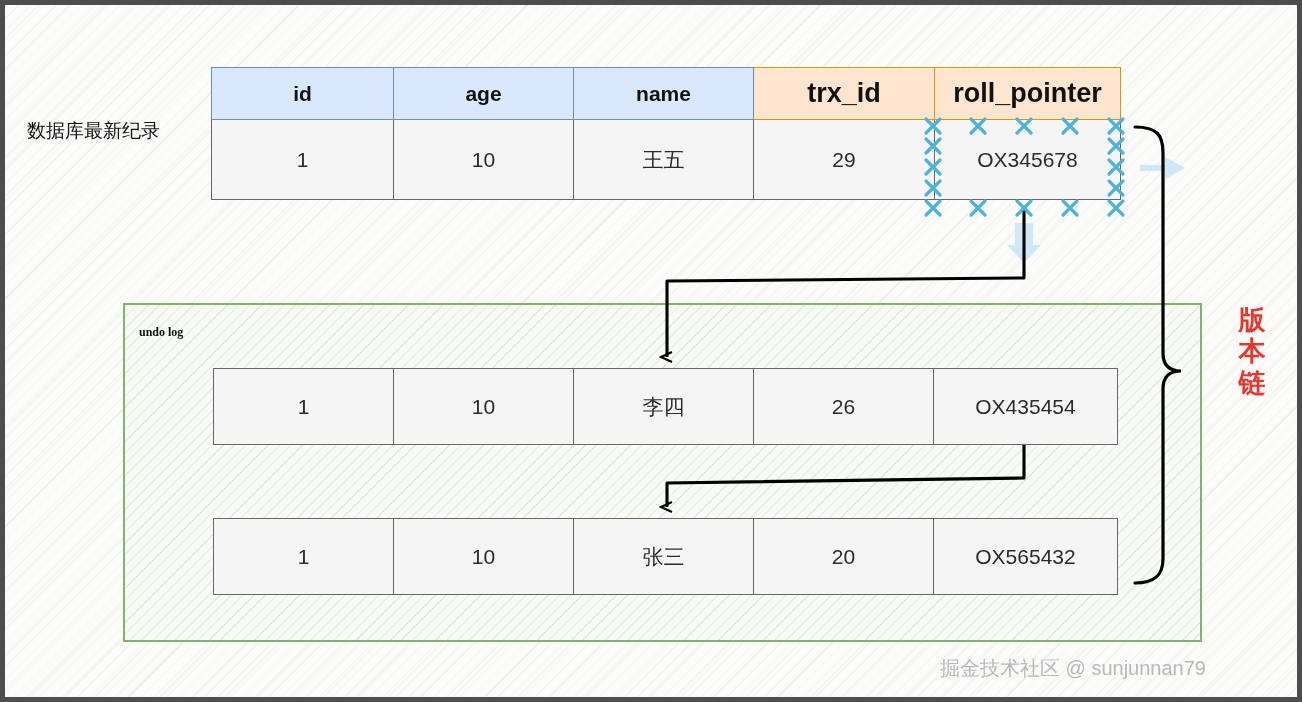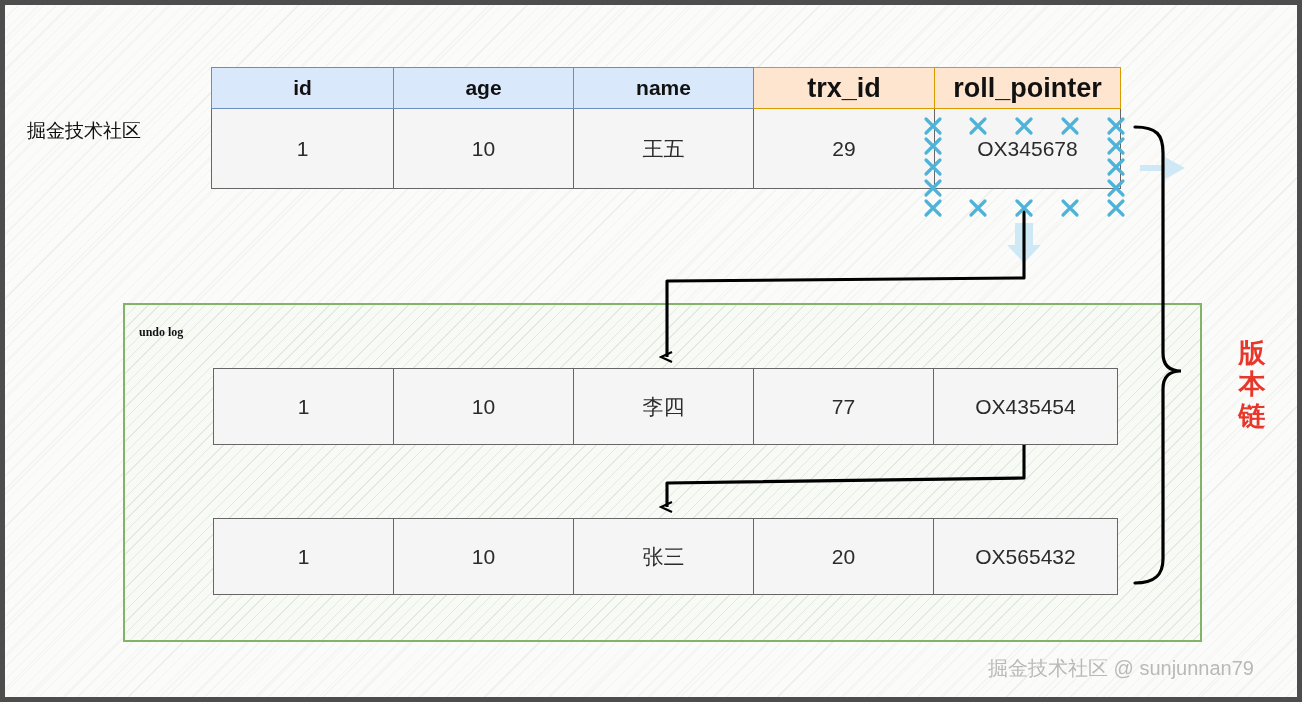--- a/index.html
+++ b/index.html
@@ -37,21 +37,21 @@
     position: absolute;
     left: 206px;
     top: 62px;
     width: 624px;
     border-collapse: collapse;
     table-layout: fixed;
   }
   .main-table.wide { width: 909px; }
 
   .main-table th, .main-table td {
-    height: 41px;
+    height: 52px;
     text-align: center;
     vertical-align: middle;
     padding: 0;
     box-sizing: border-box;
   }
 
   .hdr-blue {
     background: #dae8fc;
     border: 1px solid #6c8ebf;
     font-weight: bold;
@@ -146,47 +146,45 @@
     position: absolute;
     left: 1225px;
     top: 300px;
     width: 44px;
     font-size: 27px;
     font-weight: bold;
     color: #e8362a;
     line-height: 1.16;
     text-align: center;
     letter-spacing: 0px;
-    margin-top: 33px;
   }
 
   
   .watermark {
     position: absolute;
     left: 935px;
     top: 650px;
     font-size: 20px;
     color: #b9b9b9;
     white-space: nowrap;
-    margin-left: 48px;
   }
 
   .svg-layer {
     position: absolute;
     left: 0;
     top: 0;
     pointer-events: none;
   }
 </style>
 </head>
 <body>
 
 <div id="canvas">
 
-  <div class="left-caption">掘金技术社区</div>
+  <div class="left-caption">数据库最新纪录</div>
 
   <table class="main-table wide">
     <colgroup>
       <col style="width:182px">
         <col style="width:180px">
         <col style="width:180px">
         <col style="width:181px">
         <col style="width:186px">
     </colgroup>
     <tbody>
@@ -216,21 +214,21 @@
         <col style="width:180px">
         <col style="width:180px">
         <col style="width:180px">
         <col style="width:184px">
     </colgroup>
     <tbody>
         <tr>
       <td>1</td>
       <td>10</td>
       <td>李四</td>
-      <td>77</td>
+      <td>26</td>
       <td>OX435454</td>
     </tr>
   </tbody>
     </table>
 
   <table class="undo-row r2">
     <colgroup>
       <col style="width:180px">
         <col style="width:180px">
         <col style="width:180px">

